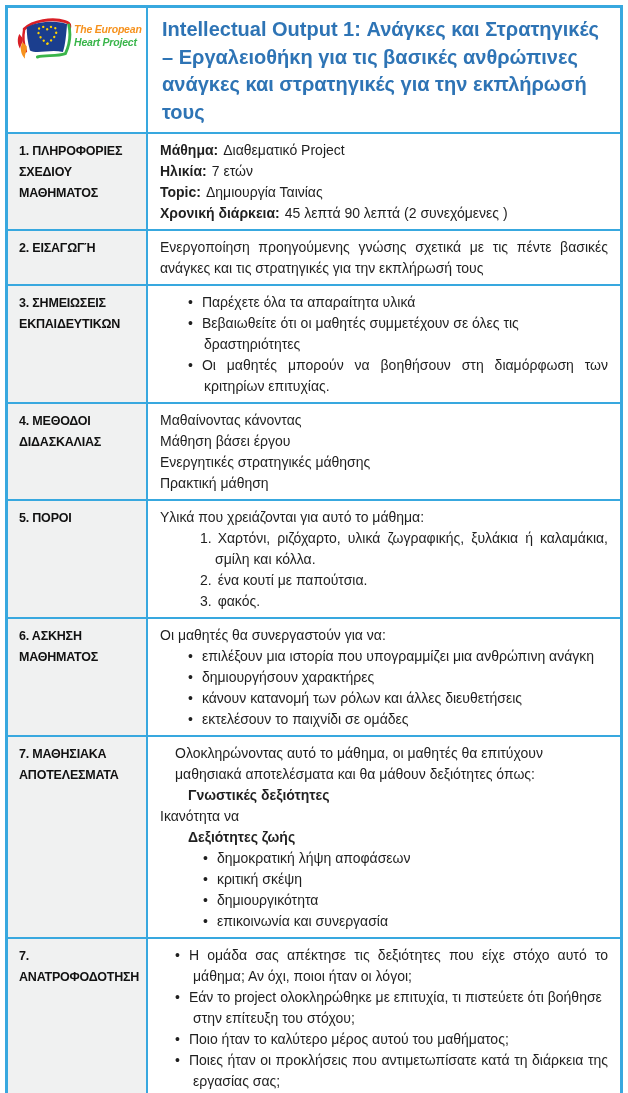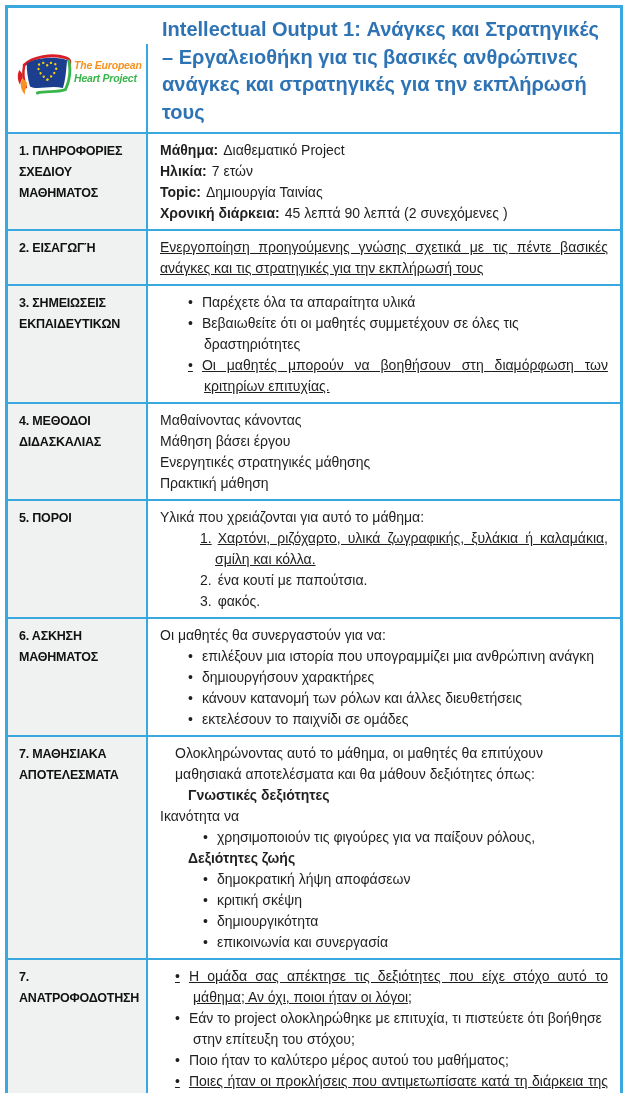--- a/index.html
+++ b/index.html
@@ -35,42 +35,42 @@
     line-height:21px;
     color:#111;
   }
   .cell-r{
     background:#fff;
     padding:6px 12px 5px 12px;
     font-size:14px;
     line-height:21px;
   }
   
-  .logo-cell{background:#fff;padding:6px 2px 4px 8px;margin-top:36px;}
+  .logo-cell{background:#fff;padding:6px 2px 4px 8px;}
   .title-cell{
     color:var(--title-text);
     font-weight:bold;
     font-size:20px;
     line-height:27.5px;
     padding:8px 14px 6px 14px;
   }
   .logo{display:flex;align-items:flex-start;gap:2px;}
   .logo svg{flex:0 0 auto;}
   .logo-text{
     display:flex;flex-direction:column;
     font-style:italic;font-weight:bold;font-size:10.5px;line-height:13px;
     padding-top:9px;
   }
   .lt1{color:var(--logo-orange);}
   .lt2{color:var(--logo-green);}
   
   .kv{margin:0;}
   .kv b{margin-right:5px;}
   .para{margin:0;}
-  .just{text-align:justify;text-decoration:underline;}
+  .just{text-align:justify;}
   .preline{white-space:pre-line;margin-left:15px;}
   .bullet{position:relative;}
   .bullet .dot{margin-right:9px;}
   .b1{padding-left:44px;text-indent:-16px;}   
   .b2{padding-left:58px;text-indent:-15px;}   
   .b3{padding-left:33px;text-indent:-18px;}   
   .n1{padding-left:55px;text-indent:-15px;}   
   .n1 .num{margin-right:6px;}
   .subhead{font-weight:bold;padding-left:28px;}
 </style>
@@ -164,21 +164,20 @@
       </div>
     </div>
 
     <div class="row">
       <div class="cell-l">7. ΜΑΘΗΣΙΑΚΑ ΑΠΟΤΕΛΕΣΜΑΤΑ</div>
       <div class="cell-r">
         <p class="para preline">Ολοκληρώνοντας αυτό το μάθημα, οι μαθητές θα επιτύχουν
 μαθησιακά αποτελέσματα και θα μάθουν δεξιότητες όπως:</p>
         <p class="para subhead">Γνωστικές δεξιότητες</p>
         <p class="para">Ικανότητα να</p>
-        <div class="bullet b2"><span class="dot">•</span><span>χρησιμοποιούν τις φιγούρες για να παίξουν ρόλους,</span></div>
         <p class="para subhead">Δεξιότητες ζωής</p>
         <div class="bullet b2"><span class="dot">•</span><span>δημοκρατική λήψη αποφάσεων</span></div>
         <div class="bullet b2"><span class="dot">•</span><span>κριτική σκέψη</span></div>
         <div class="bullet b2"><span class="dot">•</span><span>δημιουργικότητα</span></div>
         <div class="bullet b2"><span class="dot">•</span><span>επικοινωνία και συνεργασία</span></div>
       </div>
     </div>
 
     <div class="row">
       <div class="cell-l">7. ΑΝΑΤΡΟΦΟΔΟΤΗΣΗ</div>

